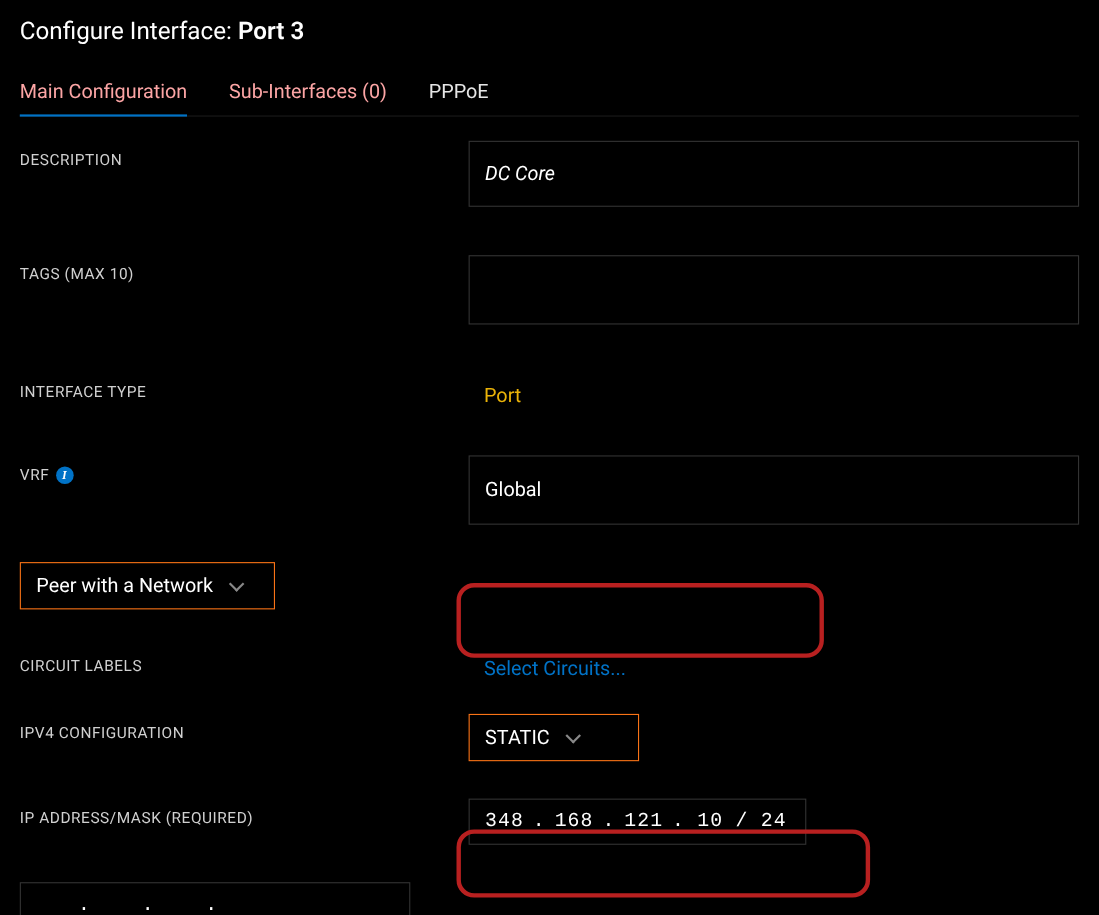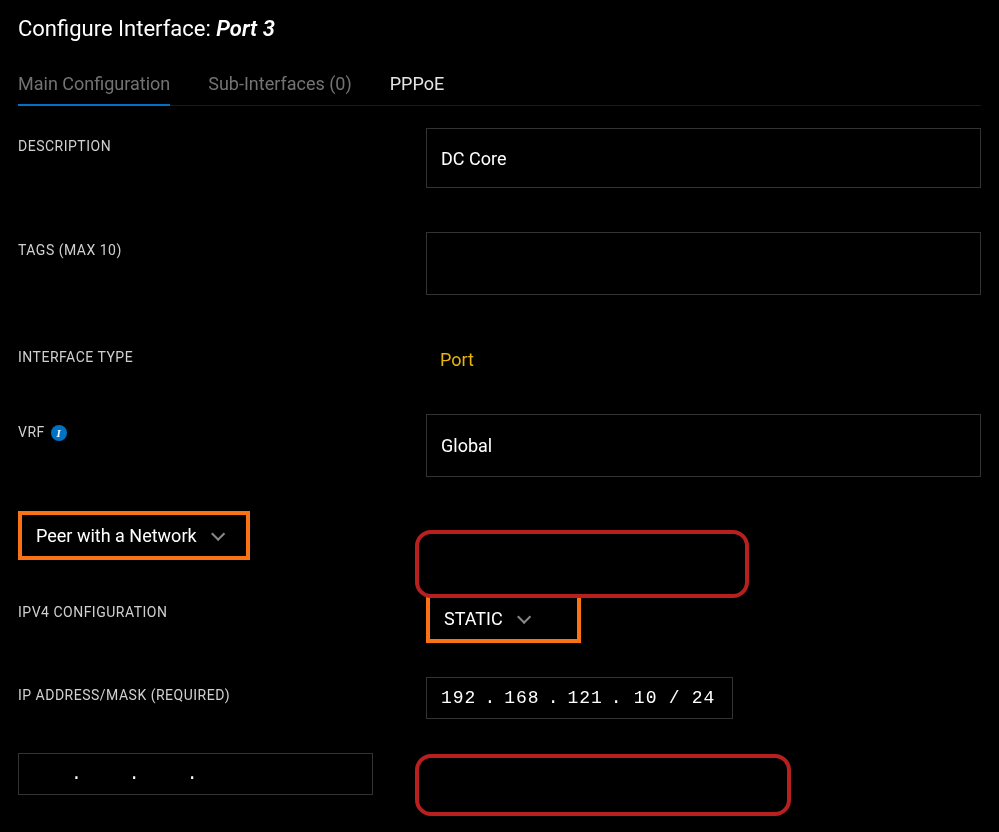--- a/index.html
+++ b/index.html
@@ -20,32 +20,31 @@
       padding: 12px 18px;
     }
     .header-title {
       font-size: 22px;
       font-weight: 400;
       margin-bottom: 22px;
       padding-top: 4px;
     }
     .header-title .bold {
       font-weight: 600;
-      font-style: italic;
     }
     .tabs {
       display: flex;
       gap: 38px;
       border-bottom: 1px solid #1a1a1a;
       margin-bottom: 22px;
     }
     .tab {
       padding: 10px 0;
       font-size: 18px;
-      color: #737373;
+      color: #fca5a5;
       cursor: pointer;
       border-bottom: 2px solid transparent;
       margin-bottom: -1px;
     }
     .tab.active {
       border-bottom: 2px solid #0072c6;
     }
     .tab.disabled {
       color: #e5e5e5;
     }
@@ -72,31 +71,32 @@
       border: 1px solid #333;
       color: #fff;
       font-size: 18px;
       padding: 12px 14px;
       font-family: inherit;
       height: 63px;
     }
     .text-input.tall {
       height: 60px;
       padding-top: 12px;
+      font-style: italic;
     }
     .static-text {
       font-size: 18px;
       color: #eab308;
       padding: 10px 14px;
     }
     .select-wrap {
       display: inline-flex;
       align-items: center;
       background: #000;
-      border: 4px solid #f97316;
+      border: 1px solid #f97316;
       padding: 10px 14px;
       gap: 14px;
       cursor: pointer;
       font-size: 18px;
     }
     .select-wrap.narrow {
       min-width: 155px;
     }
     .select-wrap.wide {
       min-width: 232px;
@@ -219,36 +219,42 @@
 
   <div class="form-row row-spacer-md">
     <div class="form-control">
       <div class="select-wrap wide">
         <span>Peer with a Network</span>
         <span class="chevron-down"></span>
       </div>
     </div>
   </div>
 
+  <div class="form-row row-tighter">
+    <div class="form-label">CIRCUIT LABELS</div>
+    <div class="form-control">
+      <span class="link-text">Select Circuits...</span>
+    </div>
+  </div>
 
   <div class="form-row row-spacer-md">
     <div class="form-label">IPV4 CONFIGURATION</div>
     <div class="form-control">
       <div class="select-wrap narrow">
         <span>STATIC</span>
         <span class="chevron-down"></span>
       </div>
     </div>
   </div>
 
   <div class="form-row row-spacer-md">
     <div class="form-label">IP ADDRESS/MASK (REQUIRED)</div>
     <div class="form-control">
       <div class="ip-input">
-        <span class="seg">192</span>
+        <span class="seg">348</span>
         <span class="dot">.</span>
         <span class="seg">168</span>
         <span class="dot">.</span>
         <span class="seg">121</span>
         <span class="dot">.</span>
         <span class="seg">10</span>
         <span class="dot">/</span>
         <span class="seg">24</span>
       </div>
     </div>

